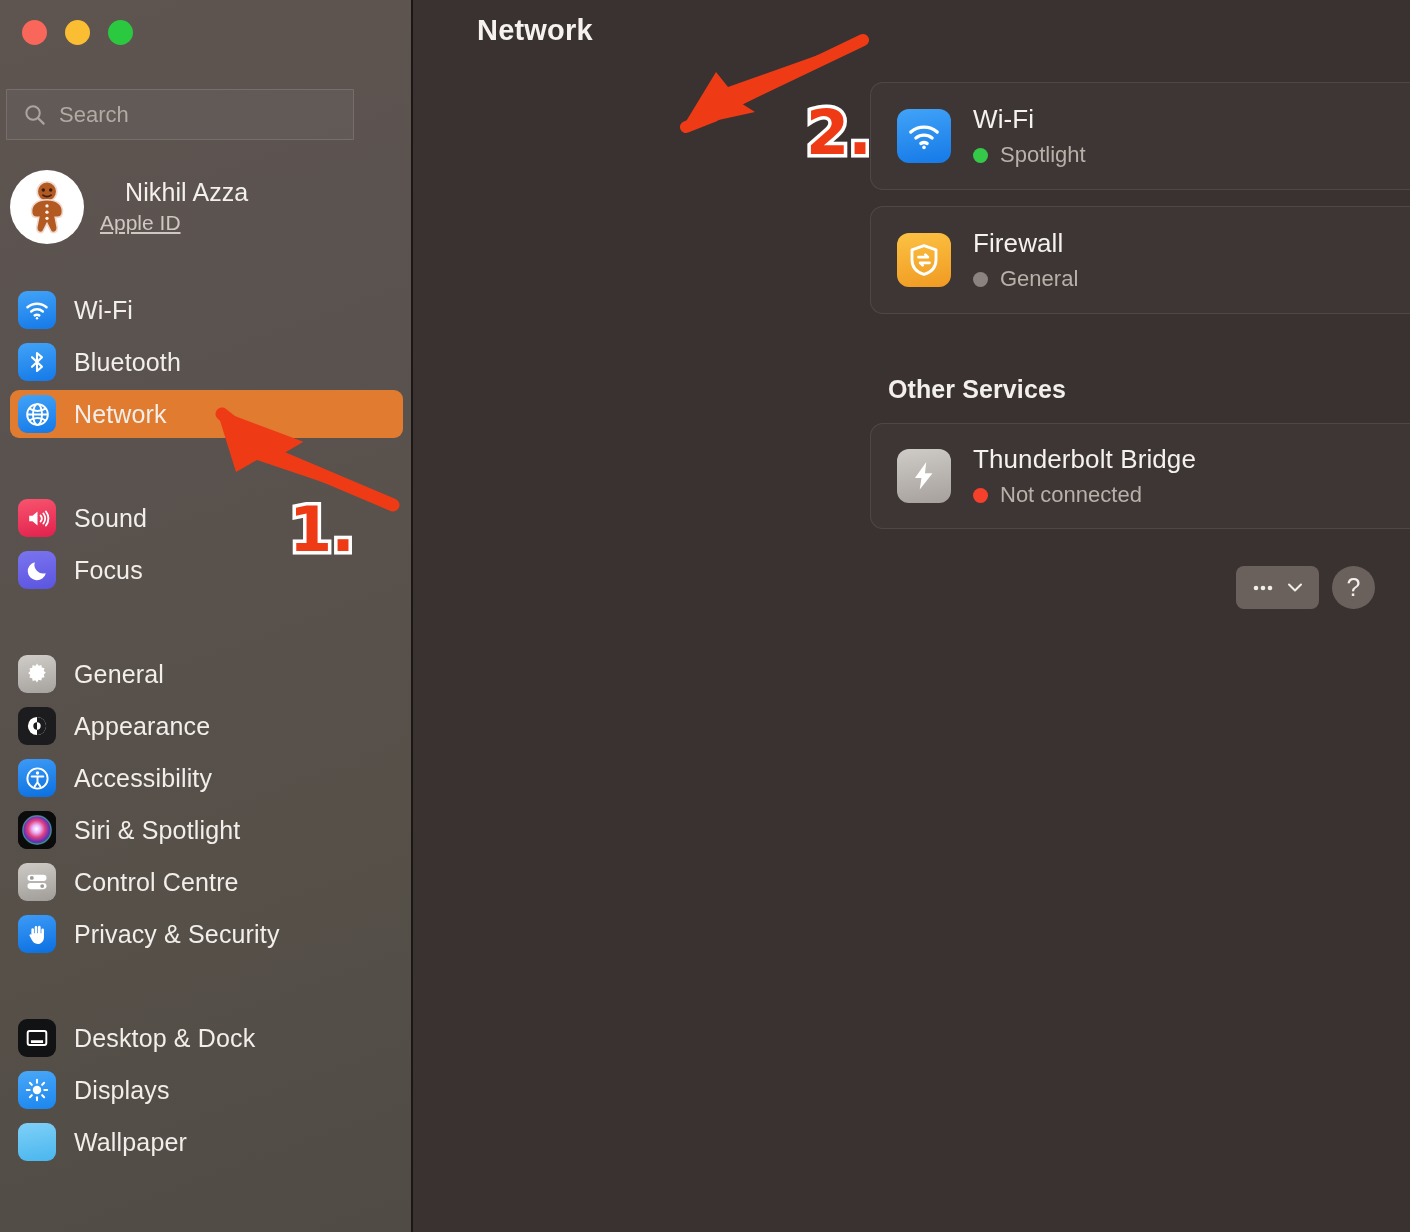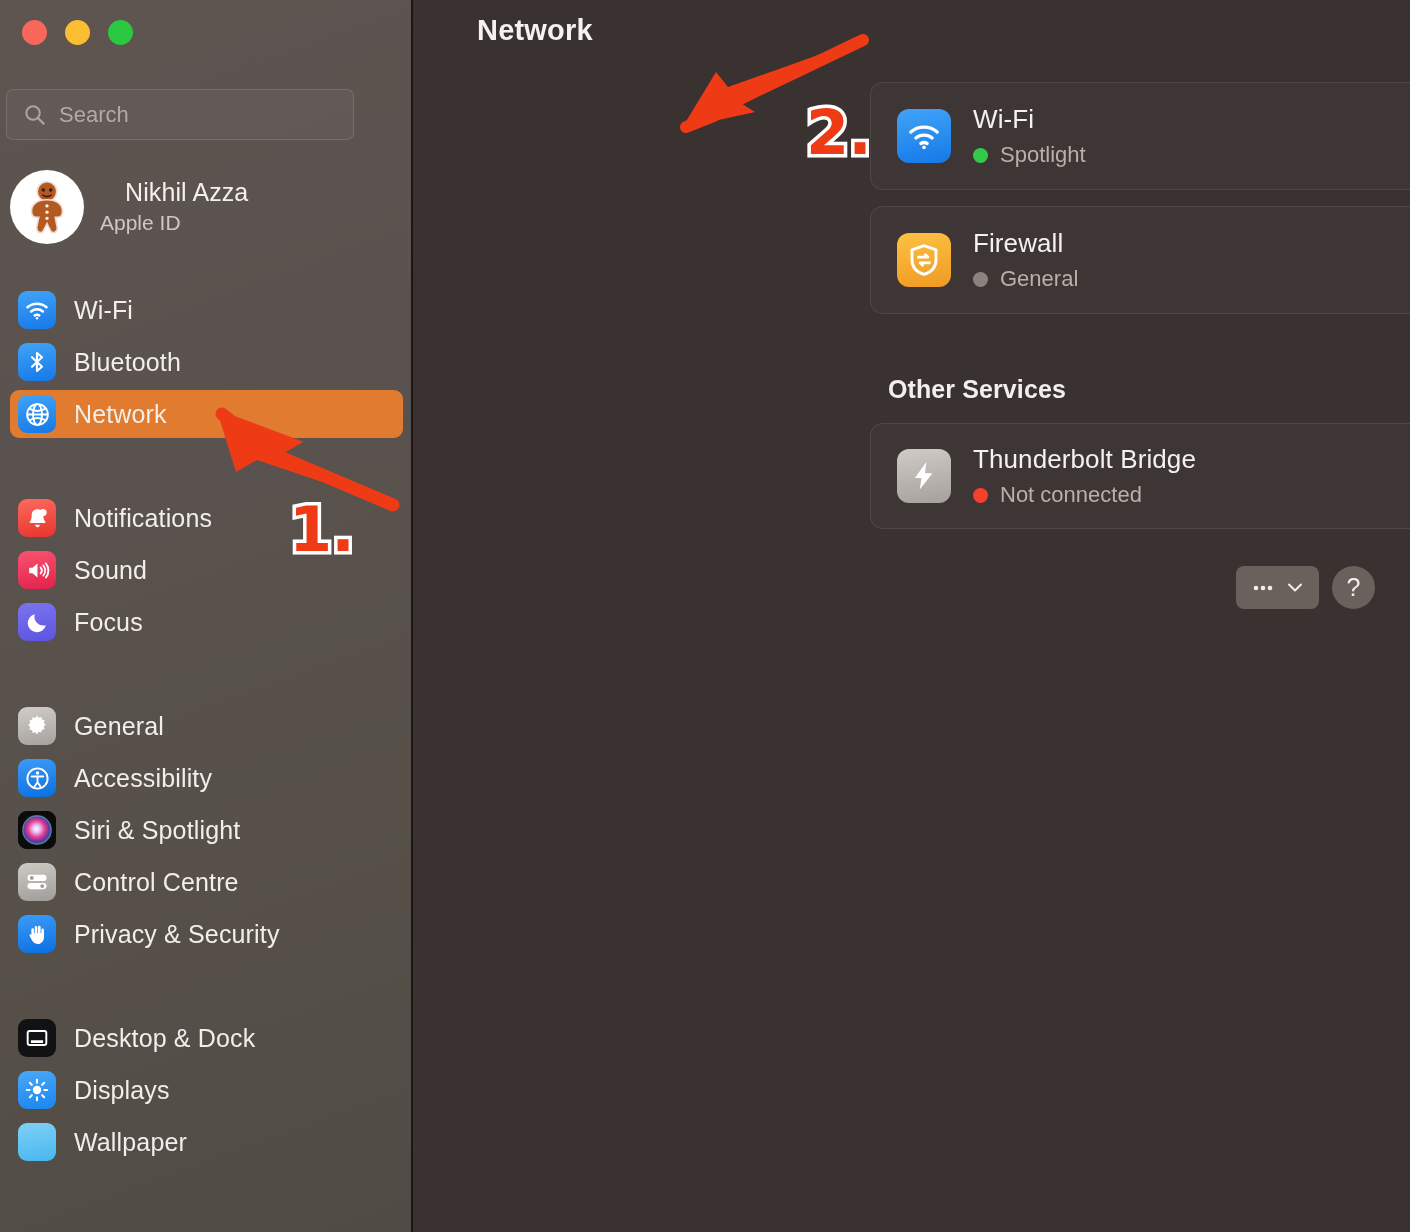--- a/index.html
+++ b/index.html
@@ -46,21 +46,21 @@
   .tl-red    { background: #f9675b; }
   .tl-yellow { background: #fbbe32; }
   .tl-green  { background: #2bc940; }
 
   .search-wrap {
     position: absolute;
     top: 89px;
     left: 6px;
     width: 348px;
     height: 51px;
-    border-radius: 7px;
+    border-radius: 1px;
     border: 1px solid rgba(255,255,255,0.13);
     background: rgba(255,255,255,0.035);
     display: flex;
     align-items: center;
     padding: 0 16px;
   }
   .search-icon { width: 23px; height: 23px; flex: 0 0 23px; margin-right: 13px; opacity: .62; }
   .search-input {
     background: transparent;
     border: none;
@@ -87,21 +87,21 @@
     width: 74px; height: 74px;
     border-radius: 50%;
     background: #ffffff;
     flex: 0 0 74px;
     position: relative;
     overflow: hidden;
     display: flex; align-items: center; justify-content: center;
   }
   .account-text { margin-left: 16px; line-height: 1.18; }
   .account-name { font-size: 25px; color: #f4f0ec; font-weight: 400; letter-spacing: .1px; margin-left: 25px; }
-  .account-sub  { font-size: 21px; color: #cfc7c1; margin-top: 3px; }
+  .account-sub  { font-size: 21px; color: #cfc7c1; margin-top: 3px; text-decoration: underline; }
 
   
   .nav { position: absolute; top: 282px; left: 0; width: 413px; }
   .nav-group { margin-bottom: 0; }
   .gap-lg { height: 48px; }
 
   .nav-item {
     position: relative;
     display: flex;
     align-items: center;
@@ -306,30 +306,20 @@
               <path d="M4.4 17.4 A15 15 0 0 1 19.6 17.4"></path>
             </svg>
           </span>
           <span class="nav-label">Network</span>
         </div>
       </div>
 
       <div class="gap-lg"></div>
 
       <div class="nav-group">
-        <div class="nav-item">
-          <span class="nav-icon" style="background:linear-gradient(170deg,#fb6b5d,#e8332d)">
-            <svg viewBox="0 0 24 24" width="25" height="25" fill="#fff">
-              <path d="M12 3.2c-3.5 0-5.6 2.4-5.6 5.8 0 4.3-1.3 5.3-1.9 6.2-.3.5 0 1.1.7 1.1h13.6c.7 0 1-.6.7-1.1-.6-.9-1.9-1.9-1.9-6.2 0-3.4-2.1-5.8-5.6-5.8z"></path>
-              <path d="M9.8 18c0 1.3 1 2.3 2.2 2.3s2.2-1 2.2-2.3z"></path>
-              <circle cx="17.4" cy="6.2" r="3.4" fill="#fff"></circle>
-            </svg>
-          </span>
-          <span class="nav-label">Notifications</span>
-        </div>
 
         <div class="nav-item">
           <span class="nav-icon" style="background:linear-gradient(170deg,#f8546f,#e2214c)">
             <svg viewBox="0 0 24 24" width="25" height="25" fill="none">
               <path d="M4 9.3h3.2L12 5.3v13.4L7.2 14.7H4z" fill="#fff"></path>
               <path d="M15 9.2a4.3 4.3 0 0 1 0 5.6" stroke="#fff" stroke-width="1.8" stroke-linecap="round"></path>
               <path d="M17.6 7.2a7.6 7.6 0 0 1 0 9.6" stroke="#fff" stroke-width="1.8" stroke-linecap="round"></path>
               <path d="M20.1 5.3a10.8 10.8 0 0 1 0 13.4" stroke="#fff" stroke-width="1.8" stroke-linecap="round"></path>
             </svg>
           </span>
@@ -353,20 +343,31 @@
         <div class="nav-item">
           <span class="nav-icon" style="background:linear-gradient(170deg,#d0cdc9,#a6a29e)">
             <svg viewBox="0 0 24 24" width="26" height="26" fill="#fff">
               <path d="M12 8.1a3.9 3.9 0 1 0 0 7.8 3.9 3.9 0 0 0 0-7.8zm0 6a2.1 2.1 0 1 1 0-4.2 2.1 2.1 0 0 1 0 4.2z"></path>
               <path d="M12 2.2l1.5 2.1 2.5-.7.5 2.5 2.5.6-.8 2.4 1.9 1.7-1.9 1.7.8 2.4-2.5.6-.5 2.5-2.5-.7L12 19.8l-1.5-2.1-2.5.7-.5-2.5-2.5-.6.8-2.4L3.9 11l1.9-1.7-.8-2.4 2.5-.6.5-2.5 2.5.7z"></path>
             </svg>
           </span>
           <span class="nav-label">General</span>
         </div>
 
+        <div class="nav-item">
+          <span class="nav-icon" style="background:#1c1c1e">
+            <svg viewBox="0 0 24 24" width="26" height="26">
+              <circle cx="12" cy="12" r="8.4" fill="#fff"></circle>
+              <path d="M12 3.6a8.4 8.4 0 0 1 0 16.8z" fill="#1c1c1e"></path>
+              <circle cx="12" cy="12" r="3.4" fill="#1c1c1e"></circle>
+              <path d="M12 8.6a3.4 3.4 0 0 1 0 6.8z" fill="#fff"></path>
+            </svg>
+          </span>
+          <span class="nav-label">Appearance</span>
+        </div>
 
         <div class="nav-item">
           <span class="nav-icon" style="background:linear-gradient(170deg,#3d9bf7,#0a6fe0)">
             <svg viewBox="0 0 24 24" width="27" height="27" fill="none" stroke="#fff" stroke-width="1.7">
               <circle cx="12" cy="12" r="9"></circle>
               <circle cx="12" cy="7.1" r="1.5" fill="#fff" stroke="none"></circle>
               <path d="M6.8 10.2h10.4M12 10.2v5.2M12 15.4l-2.5 3.6M12 15.4l2.5 3.6" stroke-linecap="round"></path>
             </svg>
           </span>
           <span class="nav-label">Accessibility</span>

